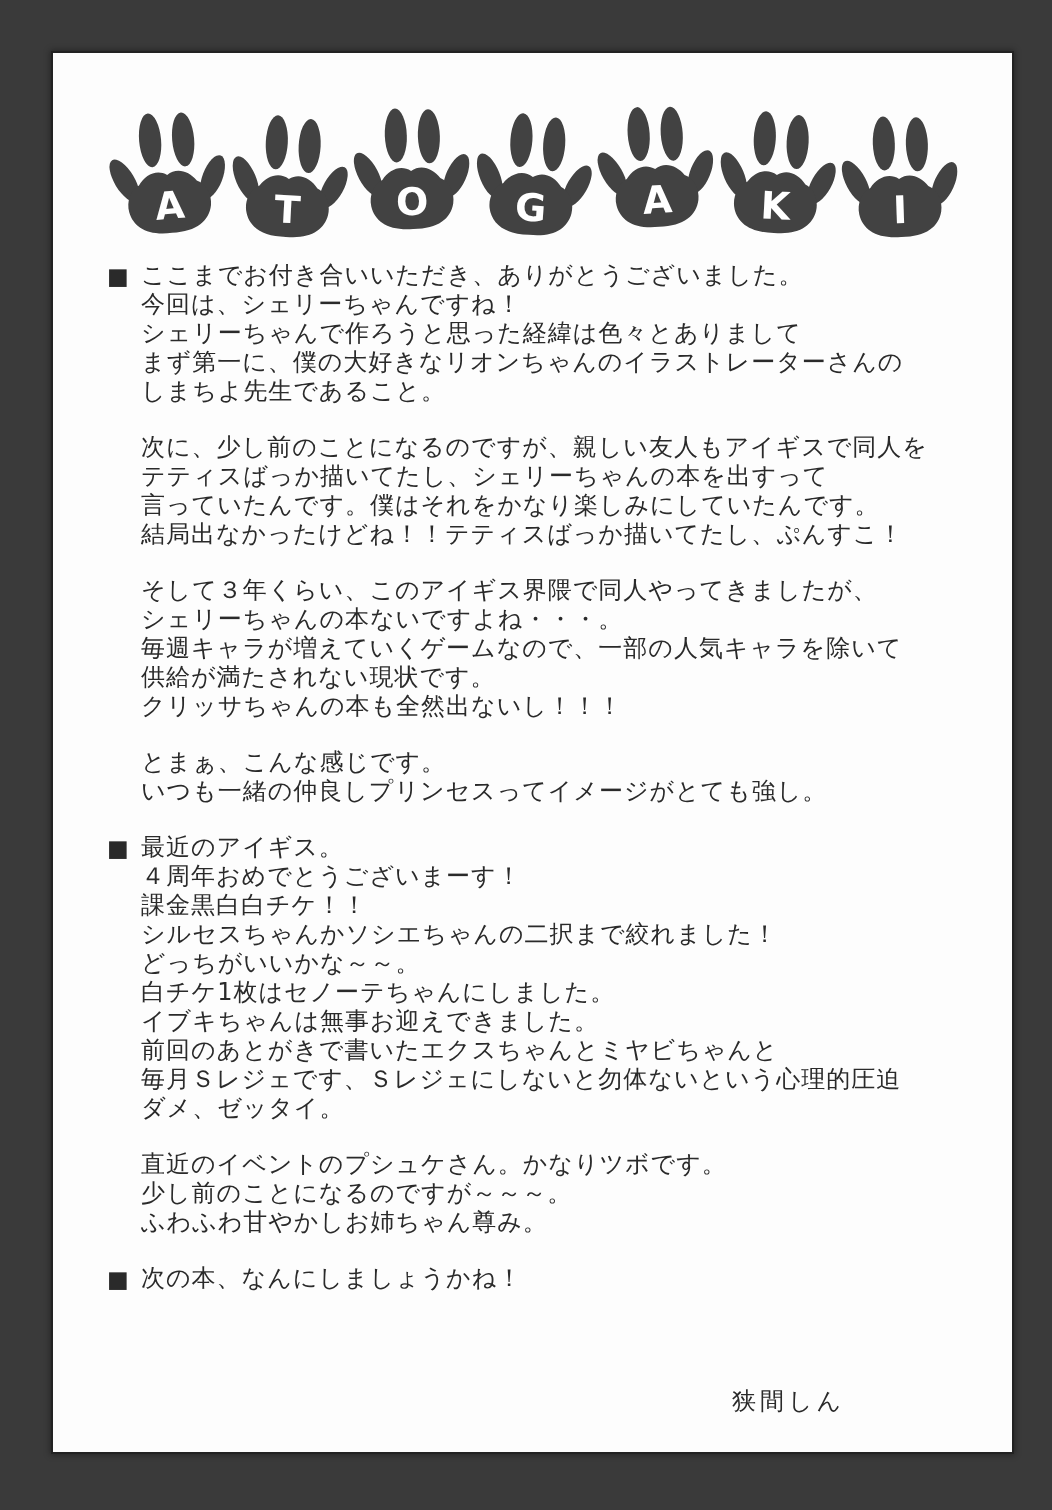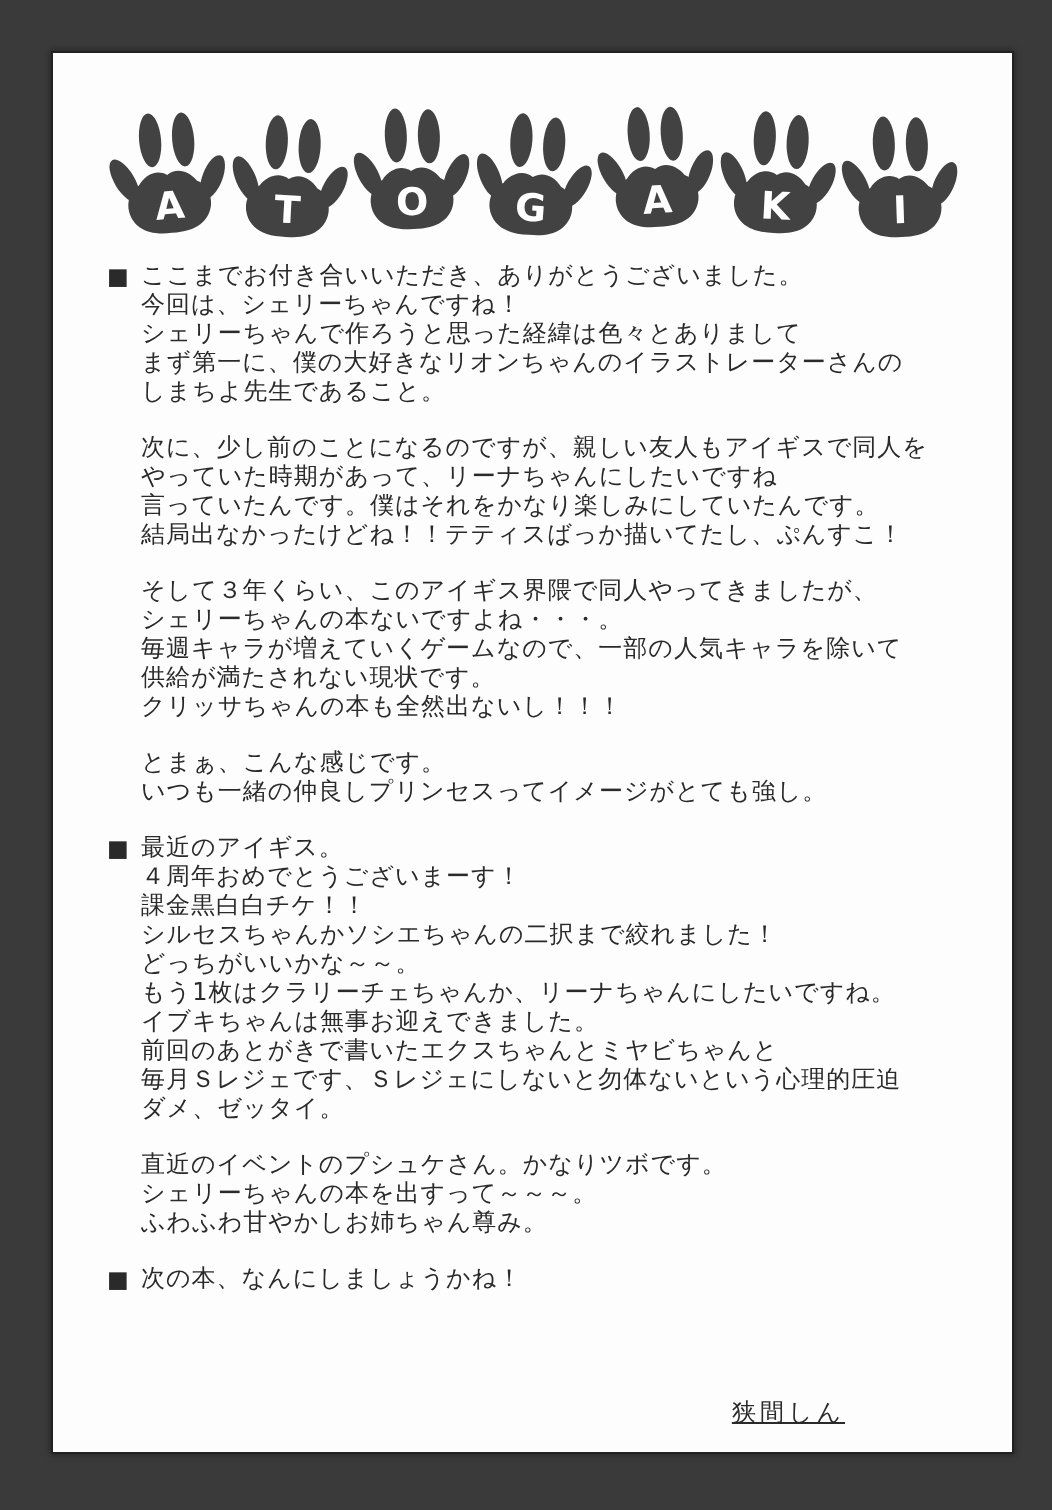--- a/index.html
+++ b/index.html
@@ -51,25 +51,24 @@
   .block { position: relative; padding-left: 34px; margin-bottom: 27px; }
   .block:last-child { margin-bottom: 0; }
   .marker {
     position: absolute; left: 0; top: 1px;
     font-size: 23px; line-height: 29px;
     color: var(--ink);
   }
   .line { white-space: nowrap; }
   .signature {
     position: absolute;
-    right: 167px; bottom: 24px;
+    right: 167px; bottom: 35px;
     color: var(--ink);
     font-size: 24px;
     letter-spacing: 4px;
-    text-decoration: underline;
   }
 </style>
 </head>
 <body>
 
 <div class="frame">
   <div class="paper">
     <div class="title-row" id="title-row">
         <div class="paw" style="transform: translateY(6px) rotate(-5deg);">
           <svg viewBox="0 0 118 140">
@@ -146,21 +145,21 @@
         <div class="block">
           <span class="marker">■</span>
           <div class="line">ここまでお付き合いいただき、ありがとうございました。</div>
           <div class="line">今回は、シェリーちゃんですね！</div>
           <div class="line">シェリーちゃんで作ろうと思った経緯は色々とありまして</div>
           <div class="line">まず第一に、僕の大好きなリオンちゃんのイラストレーターさんの</div>
           <div class="line">しまちよ先生であること。</div>
         </div>
         <div class="block">
           <div class="line">次に、少し前のことになるのですが、親しい友人もアイギスで同人を</div>
-          <div class="line">やっていた時期があって、リーナちゃんにしたいですね</div>
+          <div class="line">テティスばっか描いてたし、シェリーちゃんの本を出すって</div>
           <div class="line">言っていたんです。僕はそれをかなり楽しみにしていたんです。</div>
           <div class="line">結局出なかったけどね！！テティスばっか描いてたし、ぷんすこ！</div>
         </div>
         <div class="block">
           <div class="line">そして３年くらい、このアイギス界隈で同人やってきましたが、</div>
           <div class="line">シェリーちゃんの本ないですよね・・・。</div>
           <div class="line">毎週キャラが増えていくゲームなので、一部の人気キャラを除いて</div>
           <div class="line">供給が満たされない現状です。</div>
           <div class="line">クリッサちゃんの本も全然出ないし！！！</div>
         </div>
@@ -168,29 +167,29 @@
           <div class="line">とまぁ、こんな感じです。</div>
           <div class="line">いつも一緒の仲良しプリンセスってイメージがとても強し。</div>
         </div>
         <div class="block">
           <span class="marker">■</span>
           <div class="line">最近のアイギス。</div>
           <div class="line">４周年おめでとうございまーす！</div>
           <div class="line">課金黒白白チケ！！</div>
           <div class="line">シルセスちゃんかソシエちゃんの二択まで絞れました！</div>
           <div class="line">どっちがいいかな～～。</div>
-          <div class="line">もう1枚はクラリーチェちゃんか、リーナちゃんにしたいですね。</div>
+          <div class="line">白チケ1枚はセノーテちゃんにしました。</div>
           <div class="line">イブキちゃんは無事お迎えできました。</div>
           <div class="line">前回のあとがきで書いたエクスちゃんとミヤビちゃんと</div>
           <div class="line">毎月Ｓレジェです、Ｓレジェにしないと勿体ないという心理的圧迫</div>
           <div class="line">ダメ、ゼッタイ。</div>
         </div>
         <div class="block">
           <div class="line">直近のイベントのプシュケさん。かなりツボです。</div>
-          <div class="line">シェリーちゃんの本を出すって～～～。</div>
+          <div class="line">少し前のことになるのですが～～～。</div>
           <div class="line">ふわふわ甘やかしお姉ちゃん尊み。</div>
         </div>
         <div class="block">
           <span class="marker">■</span>
           <div class="line">次の本、なんにしましょうかね！</div>
         </div>
       </div>
     <div class="signature">狭間しん</div>
   </div>
 </div>

